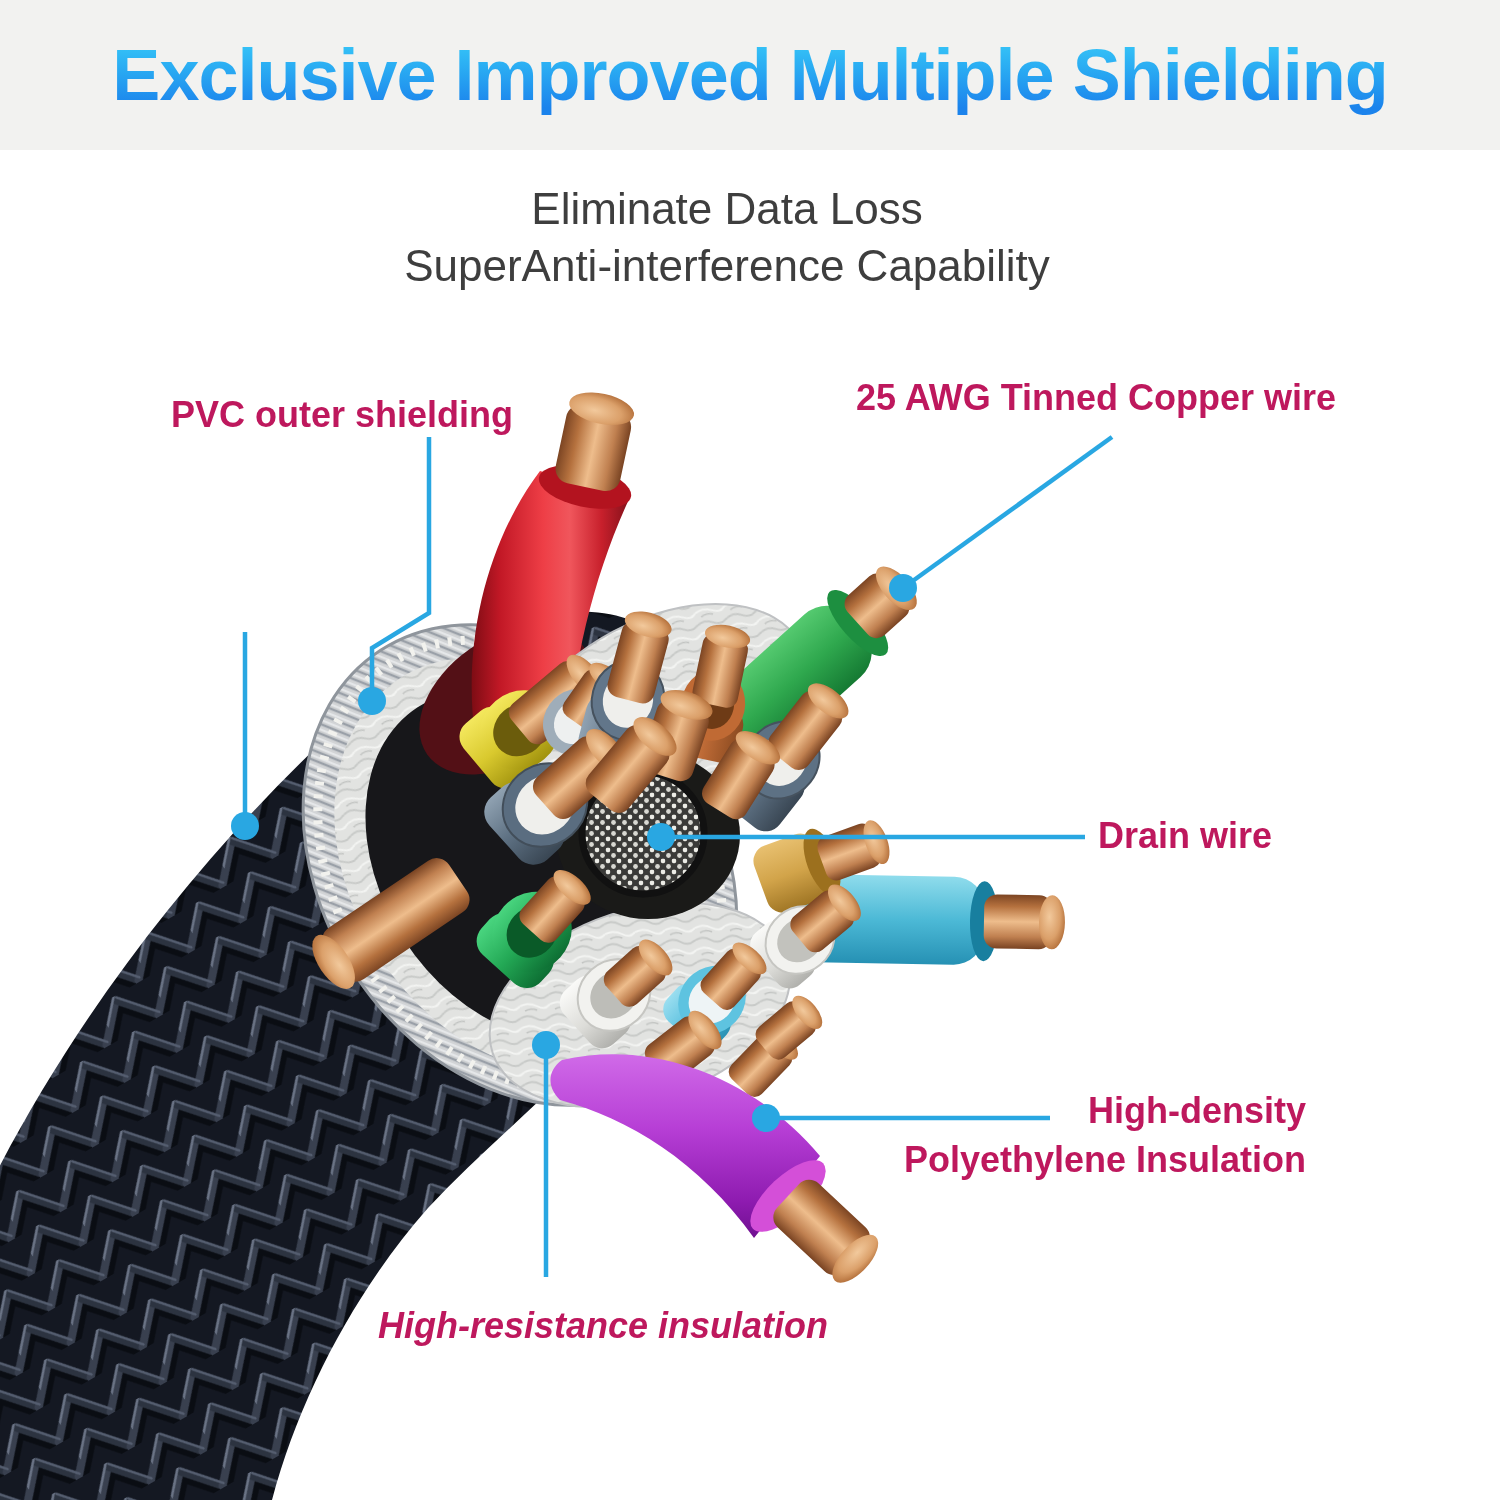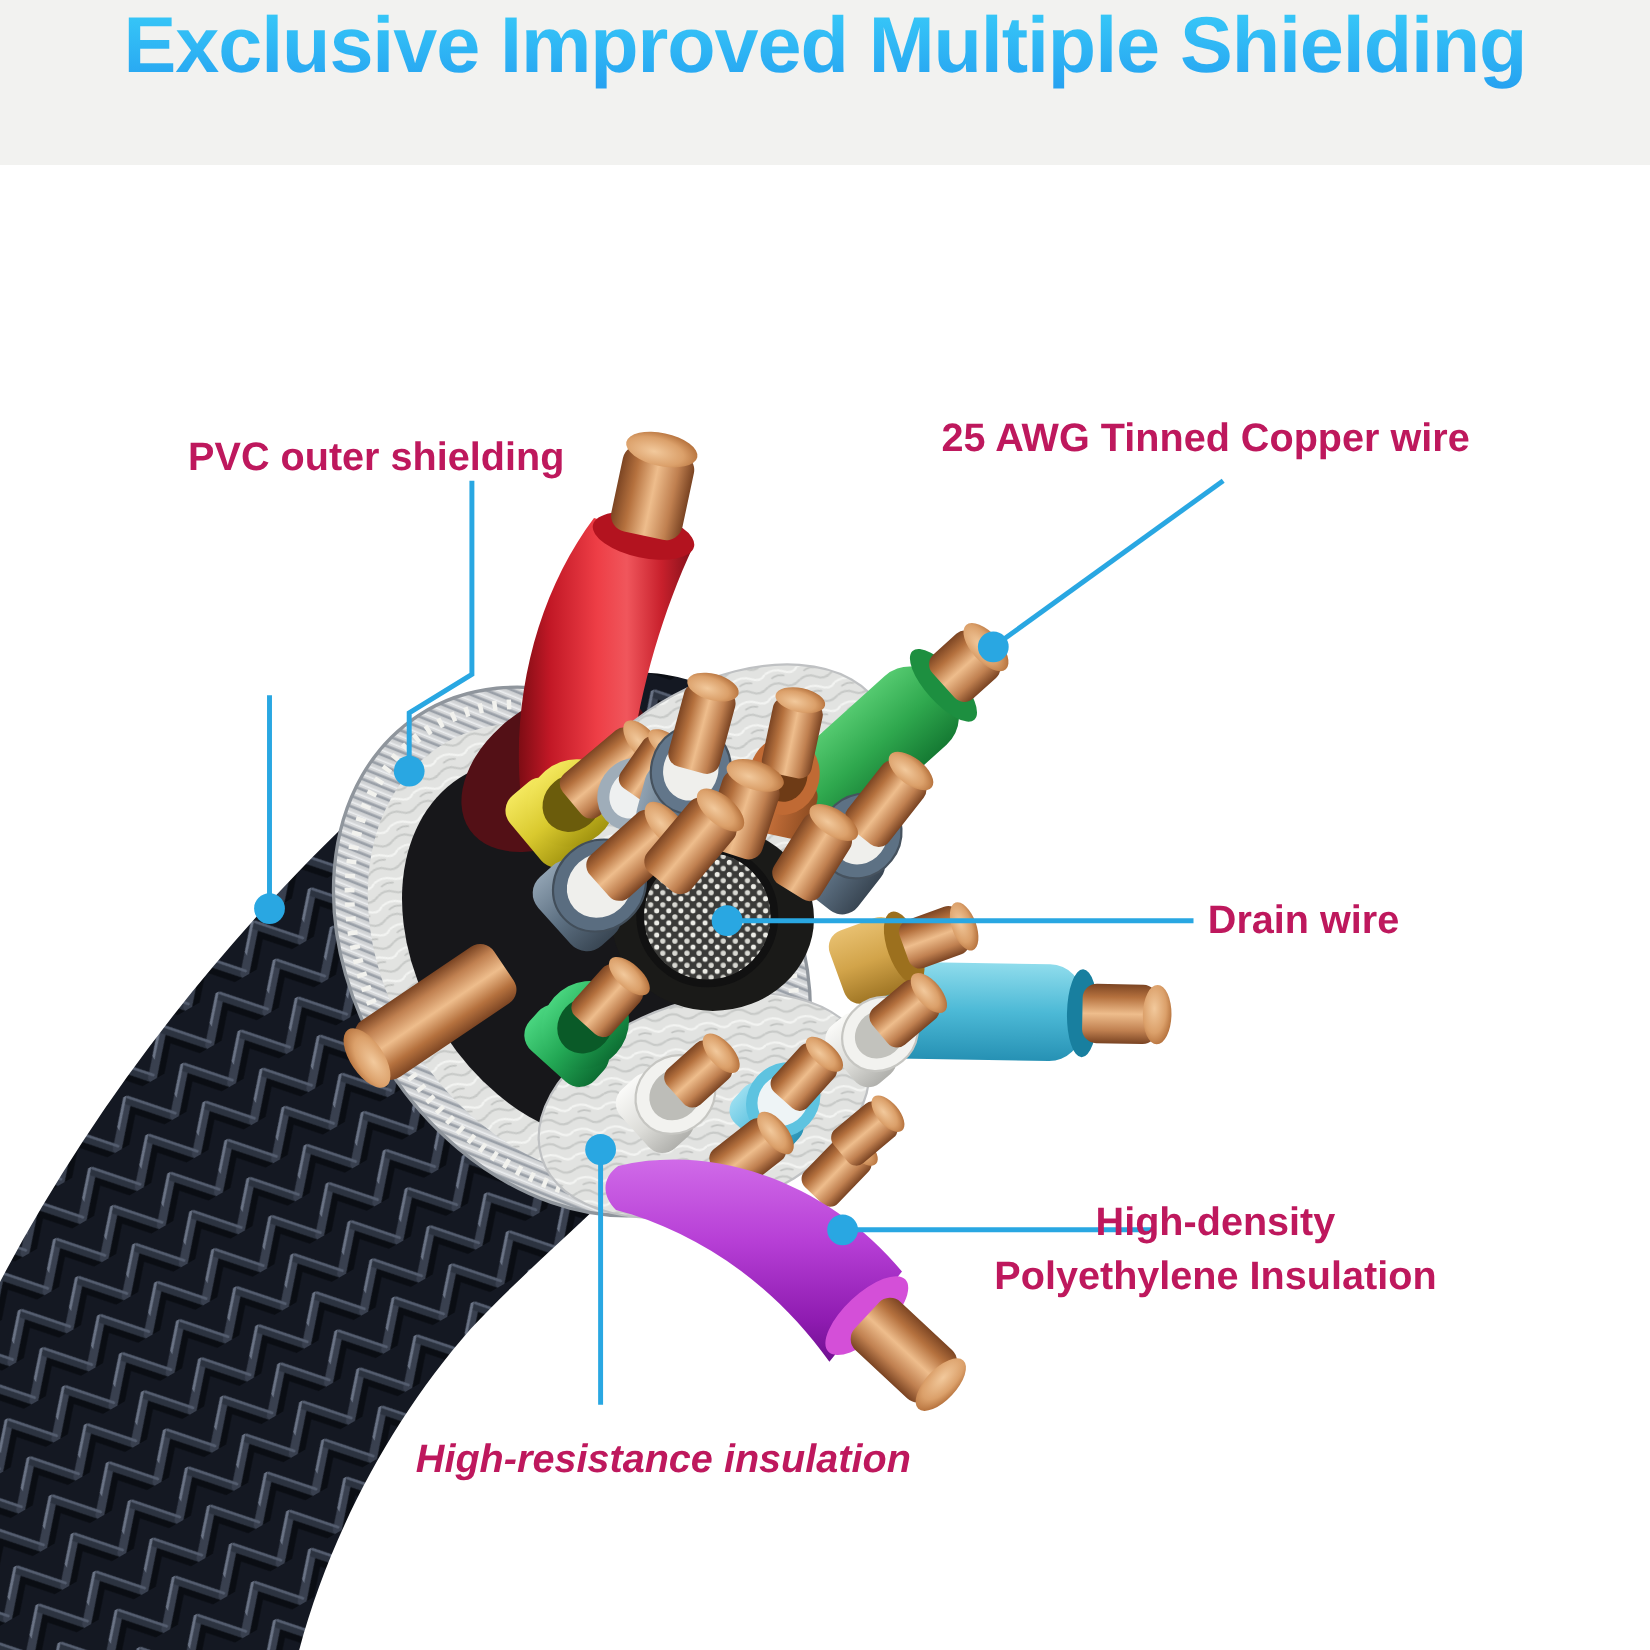--- a/index.html
+++ b/index.html
@@ -2,38 +2,38 @@
 <html><head>
 <meta charset="utf-8">
 <style>
   html,body{margin:0;padding:0;background:#ffffff;}
   #stage{
     position:relative;width:1500px;height:1500px;overflow:hidden;
     background:#ffffff;font-family:"Liberation Sans","DejaVu Sans",sans-serif;
   }
   #banner{
     position:absolute;left:0;top:0;width:1500px;height:150px;
-    background:#f2f2f0;display:flex;justify-content:center;
+    background:#f2f2f0;display:flex;align-items:center;justify-content:center;
   }
   #title{
     font-size:72px;font-weight:bold;letter-spacing:-1px;white-space:nowrap;
     background:linear-gradient(180deg,#38c9f8 5%,#29a9f2 45%,#1b83ec 90%);
     -webkit-background-clip:text;background-clip:text;
     -webkit-text-fill-color:transparent;color:#1e9af0;
   }
   #subtitle{
     position:absolute;left:0;top:180px;width:1454px;text-align:center;
     font-size:44px;line-height:57px;color:#3e3e3e;font-weight:400;
   }
   svg#art{position:absolute;left:0;top:0;}
   .callout-label{
     position:absolute;font-size:36px;font-weight:bold;color:#be185d;
     white-space:nowrap;line-height:44px;
   }
-  #label-high-density{text-align:center;line-height:49px;}
+  #label-high-density{text-align:right;line-height:49px;}
 </style>
 </head>
 <body>
 
 <div id="stage">
 
   <svg id="art" width="1500" height="1500" viewBox="0 0 1500 1500">
     <defs>
 
       <pattern id="p-braid" width="60" height="40" patternUnits="userSpaceOnUse" patternTransform="rotate(-30)">
@@ -350,20 +350,24 @@
       <circle cx="661" cy="837" r="14"></circle>
       <circle cx="766" cy="1118" r="14"></circle>
       <circle cx="546" cy="1045" r="14"></circle>
     </g>
   </svg>
 
   <div id="banner">
     <div id="title">Exclusive Improved Multiple Shielding</div>
   </div>
 
+  <div id="subtitle">
+    <div>Eliminate Data Loss</div>
+    <div>SuperAnti-interference Capability</div>
+  </div>
 
   <div class="callout-label" style="left:171px;top:393px;">PVC outer shielding</div>
 
 
   <div class="callout-label" style="left:856px;top:376px;">25 AWG Tinned Copper wire</div>
 
   <div class="callout-label" style="left:1098px;top:814px;">Drain wire</div>
 
   <div class="callout-label" id="label-high-density" style="right:194px;top:1086px;">
     <div>High-density</div>

